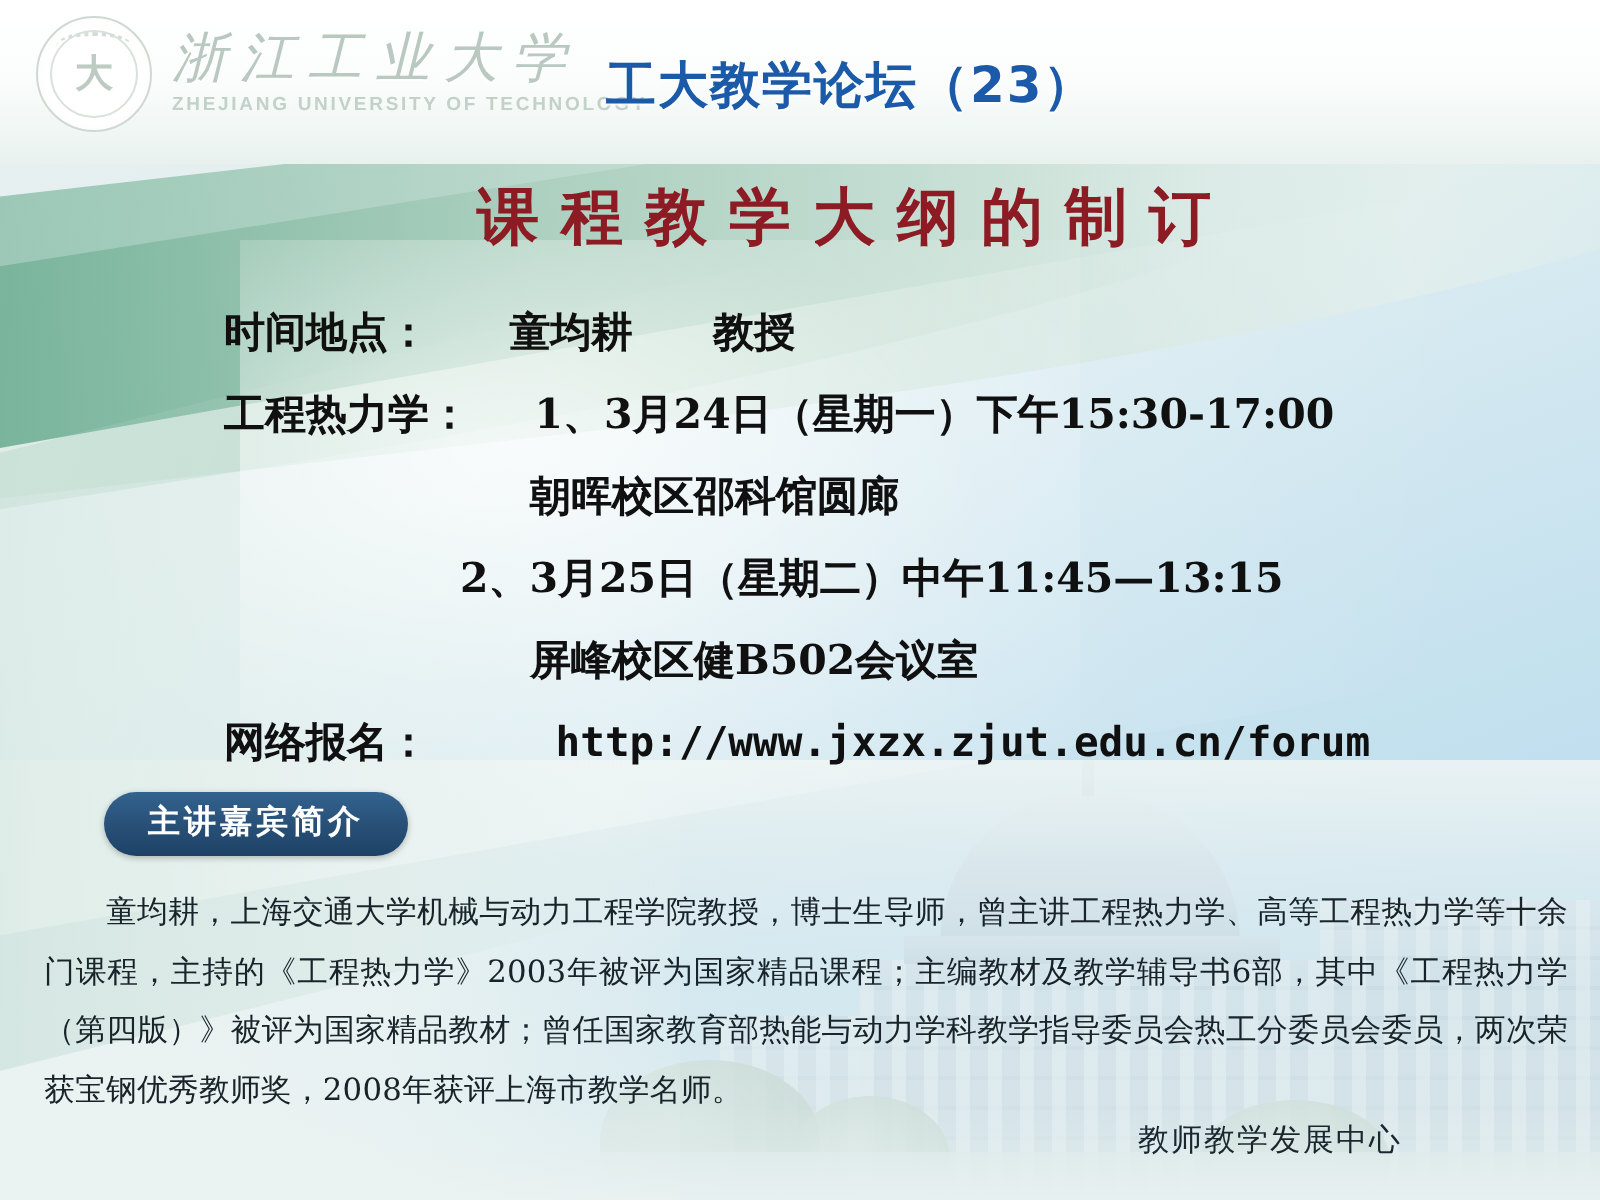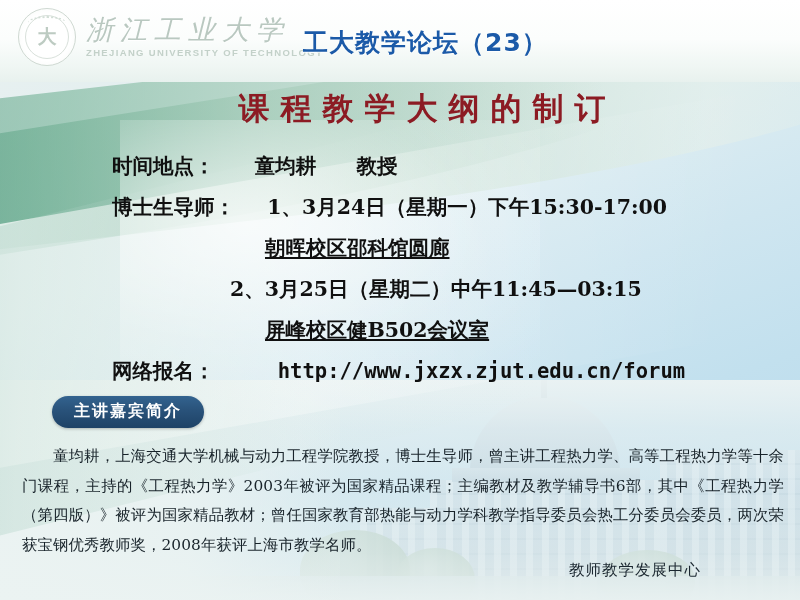--- a/index.html
+++ b/index.html
@@ -228,21 +228,21 @@
     font-family: "DejaVu Serif", serif;
     color: #101010;
   }
   .info-line {
     font-size: 20.5px;
     line-height: 41px;
     white-space: nowrap;
     font-weight: bold;
   }
   .il-label  { padding-left: 112px; }
-  .il-indent { padding-left: 265px; text-decoration: underline; }
+  .il-indent { padding-left: 265px; }
   .il-num    { padding-left: 230px; }
   .mono {
     font-family: "DejaVu Sans Mono", monospace;
     font-weight: bold;
     letter-spacing: 0px;
     margin-left: 31px;
   }
   .gap-lg { display:inline-block; width: 26px; }
   .gap-md { display:inline-block; width: 18px; }
 
@@ -345,31 +345,31 @@
 
     <div class="info-line il-label">
       <span>时间地点：</span>
       <span class="gap-lg"></span>
       <span>童均耕</span>
       <span class="gap-lg"></span>
       <span>教授</span>
     </div>
 
     <div class="info-line il-label">
-      <span>博士生导师：</span>
+      <span>工程热力学：</span>
       <span class="gap-md"></span>
       <span>1、3月24日（星期一）下午15:30-17:00</span>
     </div>
 
     <div class="info-line il-indent">
       <span>朝晖校区邵科馆圆廊</span>
     </div>
 
     <div class="info-line il-num">
-      <span>2、3月25日（星期二）中午11:45—03:15</span>
+      <span>2、3月25日（星期二）中午11:45—13:15</span>
     </div>
 
     <div class="info-line il-indent">
       <span>屏峰校区健B502会议室</span>
     </div>
 
     <div class="info-line il-label">
       <span>网络报名：</span>
       <span class="gap-md"></span>
       <span class="mono">http://www.jxzx.zjut.edu.cn/forum</span>

